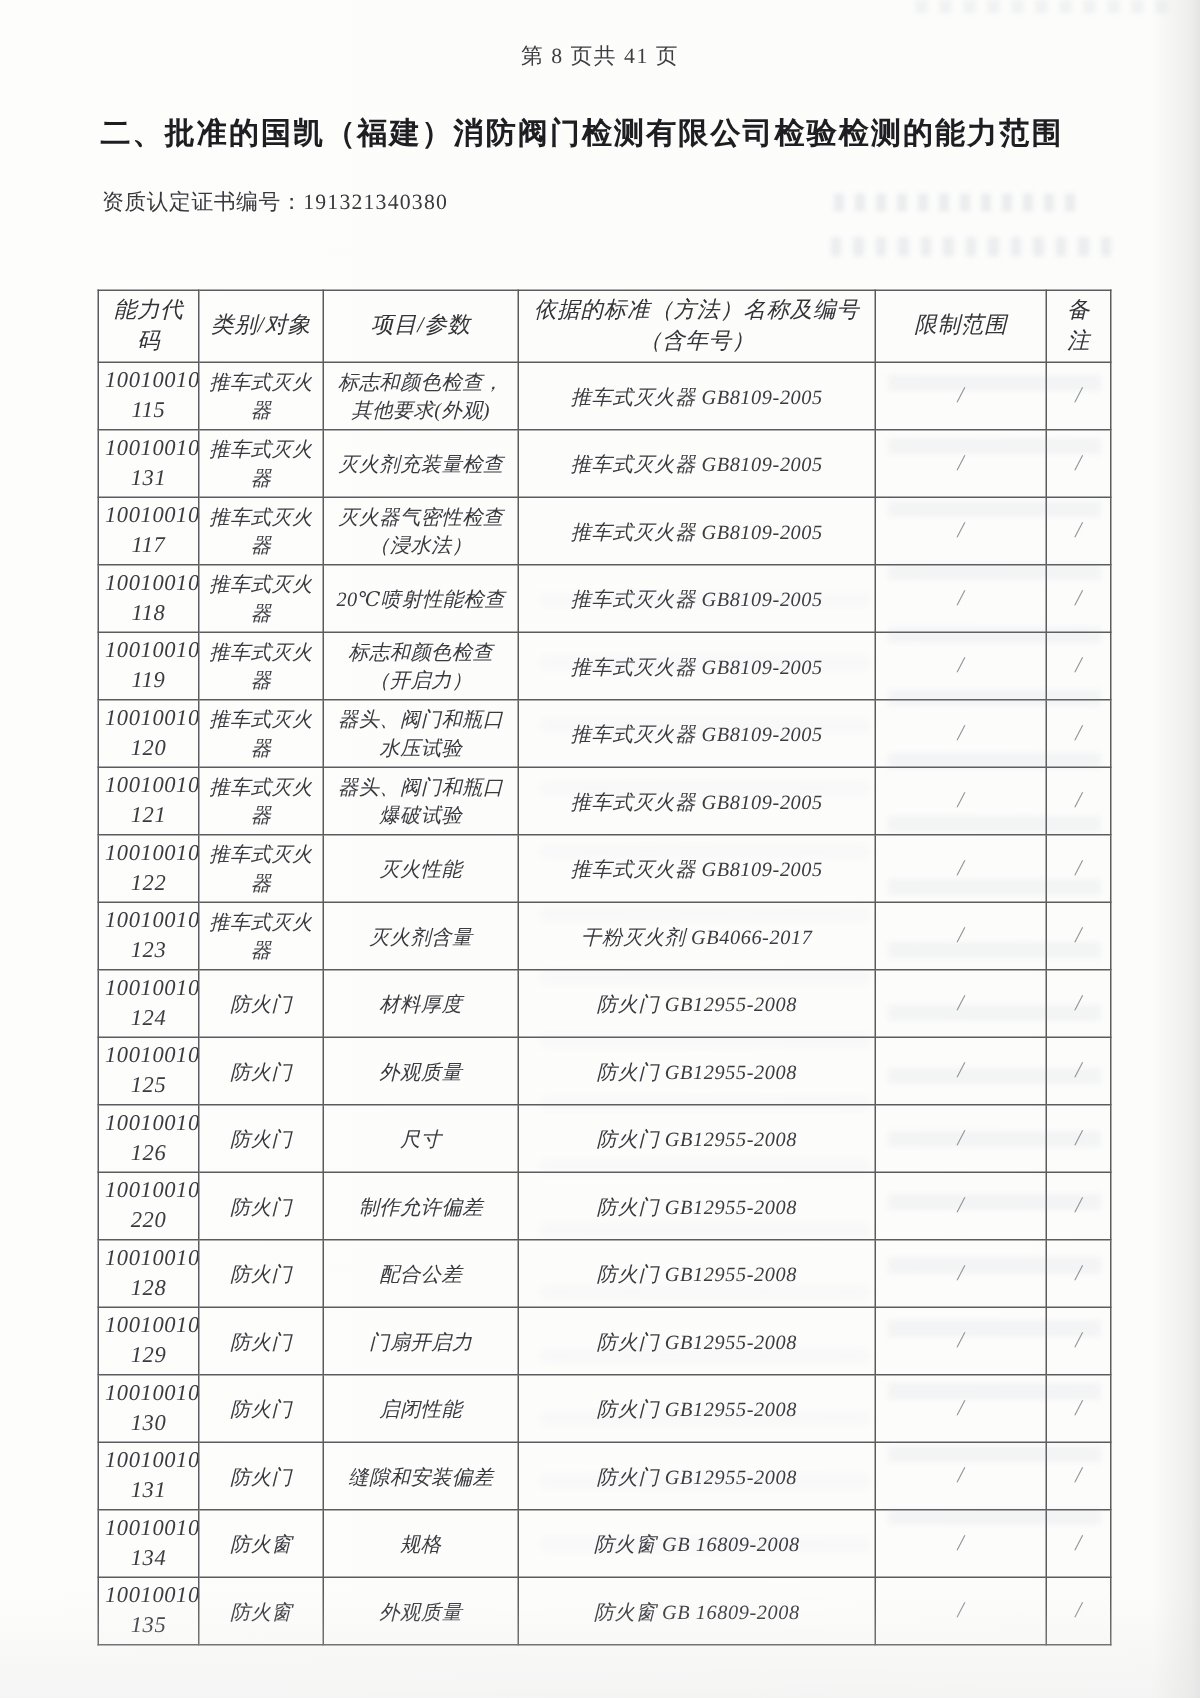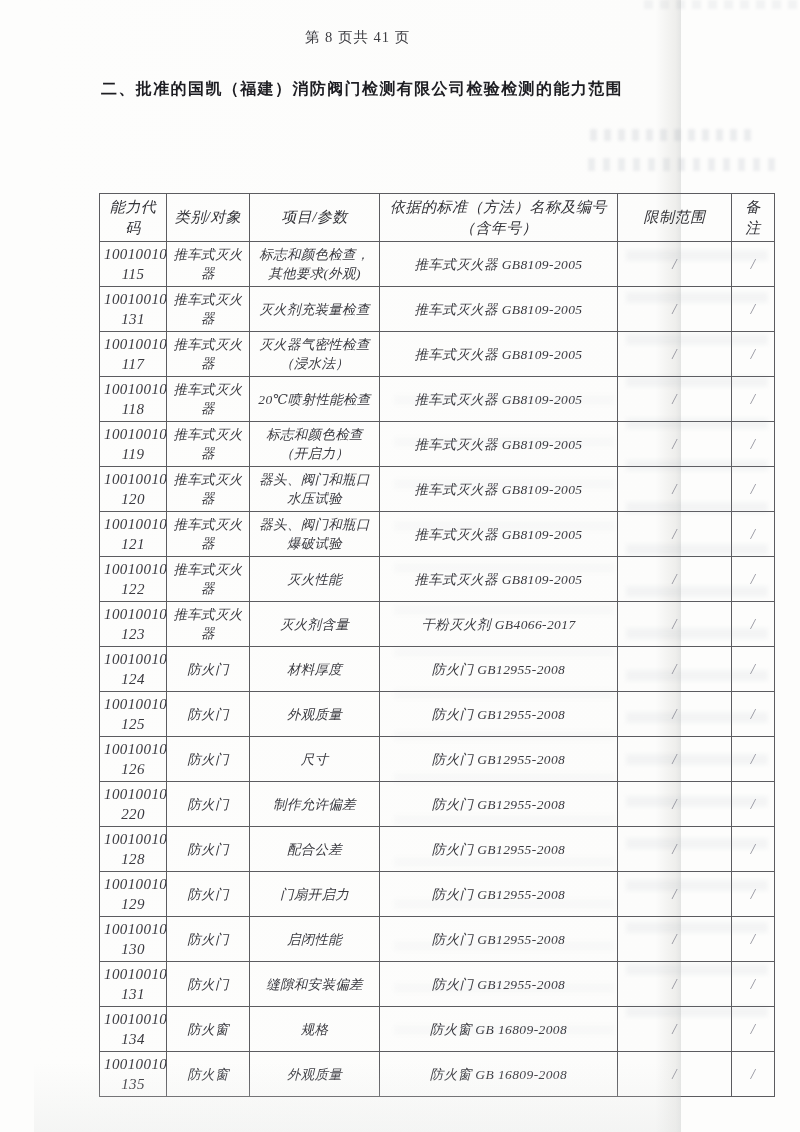--- a/index.html
+++ b/index.html
@@ -3,39 +3,38 @@
 <meta charset="utf-8">
 <style>
   html, body {
     margin: 0; padding: 0;
     width: 800px; height: 1132px;
     overflow: hidden;
     background: #fdfdfc;
   }
   .page {
     position: relative;
-    width: 647px; height: 1132px;
+    width: 800px; height: 1132px;
     font-family: "Liberation Serif", "DejaVu Serif", serif;
     color: #37373c;
     background: linear-gradient(to right, #fdfdfc 0%, #fcfcfb 96%, #eeeeec 99.2%, #e4e5e4 100%);
-    margin-left: 34px;
   }
   .edge-bottom {
     position: absolute; left: 0; bottom: 0; width: 100%; height: 70px;
     background: linear-gradient(to bottom, rgba(230,232,231,0) 0%, rgba(228,230,229,0.35) 100%);
     pointer-events: none;
   }
   .page-number {
     position: absolute; top: 28px; left: 0; width: 100%;
     text-align: center;
     font-size: 14.5px; letter-spacing: 1px; color: #3d3d42;
   }
   .doc-title {
     position: absolute; top: 76px; left: 67px; width: 690px; margin: 0;
-    font-size: 16px; font-weight: bold; color: #1d1d22;
+    font-size: 20px; font-weight: bold; color: #1d1d22;
     letter-spacing: 1.4px; line-height: 26px; white-space: nowrap;
   }
   .info-line {
     position: absolute; left: 68px;
     font-size: 14.5px; color: #38383d; letter-spacing: 0.4px;
     white-space: nowrap;
   }
   .info-cert { top: 125px; }
   .info-addr { top: 157px; }
   .info-line .num { letter-spacing: 0.8px; }
@@ -100,20 +99,23 @@
 </style>
 </head>
 <body>
 
 <div class="page">
 
   <div class="page-number">第 8 页共 41 页</div>
 
   <h1 class="doc-title">二、批准的国凯（福建）消防阀门检测有限公司检验检测的能力范围</h1>
 
+  <div class="info-line info-cert">
+    <span>资质认定证书编号：</span><span class="num">191321340380</span>
+  </div>
 
 
   <table class="cap-table">
     <colgroup>
       <col style="width:67px">
       <col style="width:83px">
       <col style="width:130px">
       <col style="width:238px">
       <col style="width:114px">
       <col style="width:43px">

